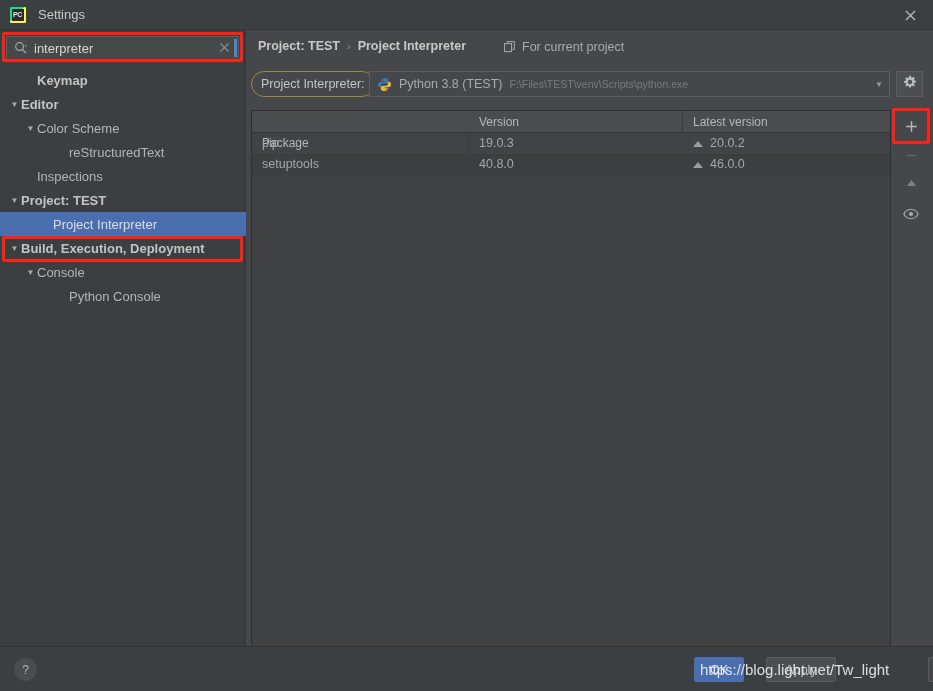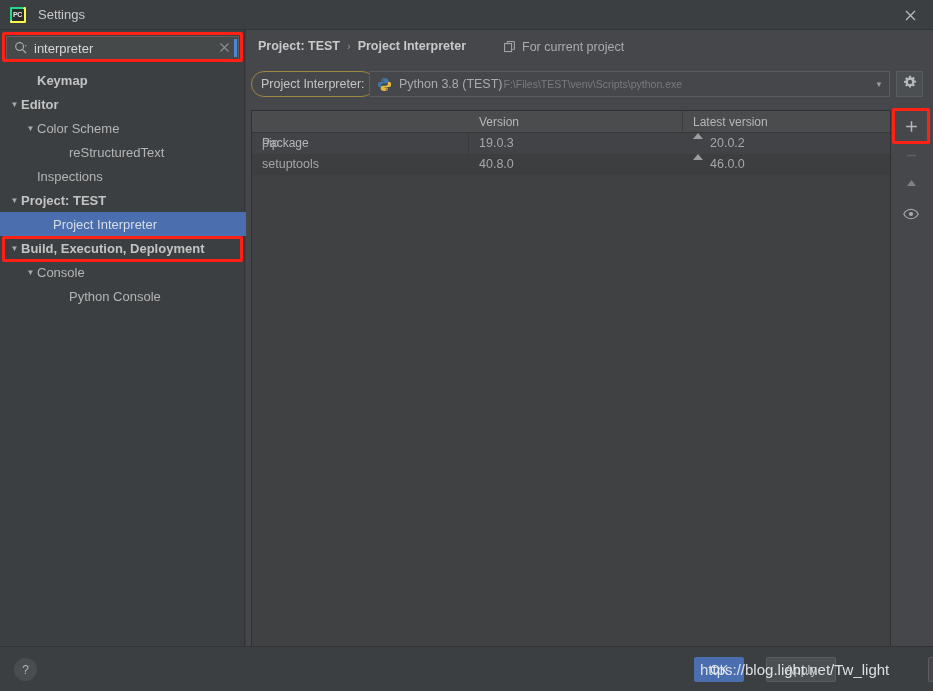--- a/index.html
+++ b/index.html
@@ -234,21 +234,21 @@
     align-items: center;
   }
   .py-ico { margin-left: 7px; display: flex; flex: 0 0 auto; }
   .interp-name {
     margin-left: 7px;
     font-size: 12.5px;
     color: #a8aaac;
     white-space: nowrap;
   }
   .interp-path {
-    margin-left: 1px;
+    margin-left: 7px;
     font-size: 10.5px;
     color: #797b7d;
     white-space: nowrap;
     flex: 1;
   }
   .combo-arrow {
     width: 20px;
     text-align: center;
     font-size: 8px;
     color: #9a9c9e;
@@ -306,21 +306,21 @@
     font-size: 12.5px;
     color: #a4a6a8;
     padding-left: 10px;
     height: 21px;
     line-height: 21px;
     white-space: nowrap;
     overflow: hidden;
   }
   .td.c0 { width: 217px; }
   .td.c1 { width: 214px; }
-  .td.c2 { width: 207px; display: flex; padding-left: 0; }
+  .td.c2 { width: 207px; display: flex; align-items: center; padding-left: 0; }
   .up-tri {
     display: inline-block;
     width: 0; height: 0;
     border-left: 5px solid transparent;
     border-right: 5px solid transparent;
     border-bottom: 6px solid #9b9d9f;
     margin-left: 10px;
     margin-right: 7px;
   }
 

